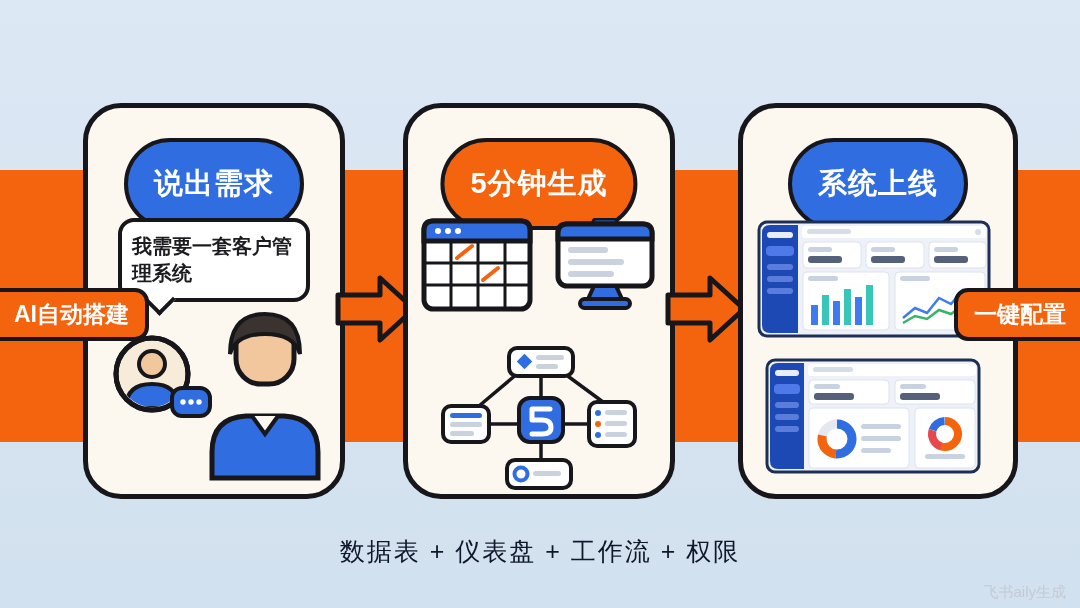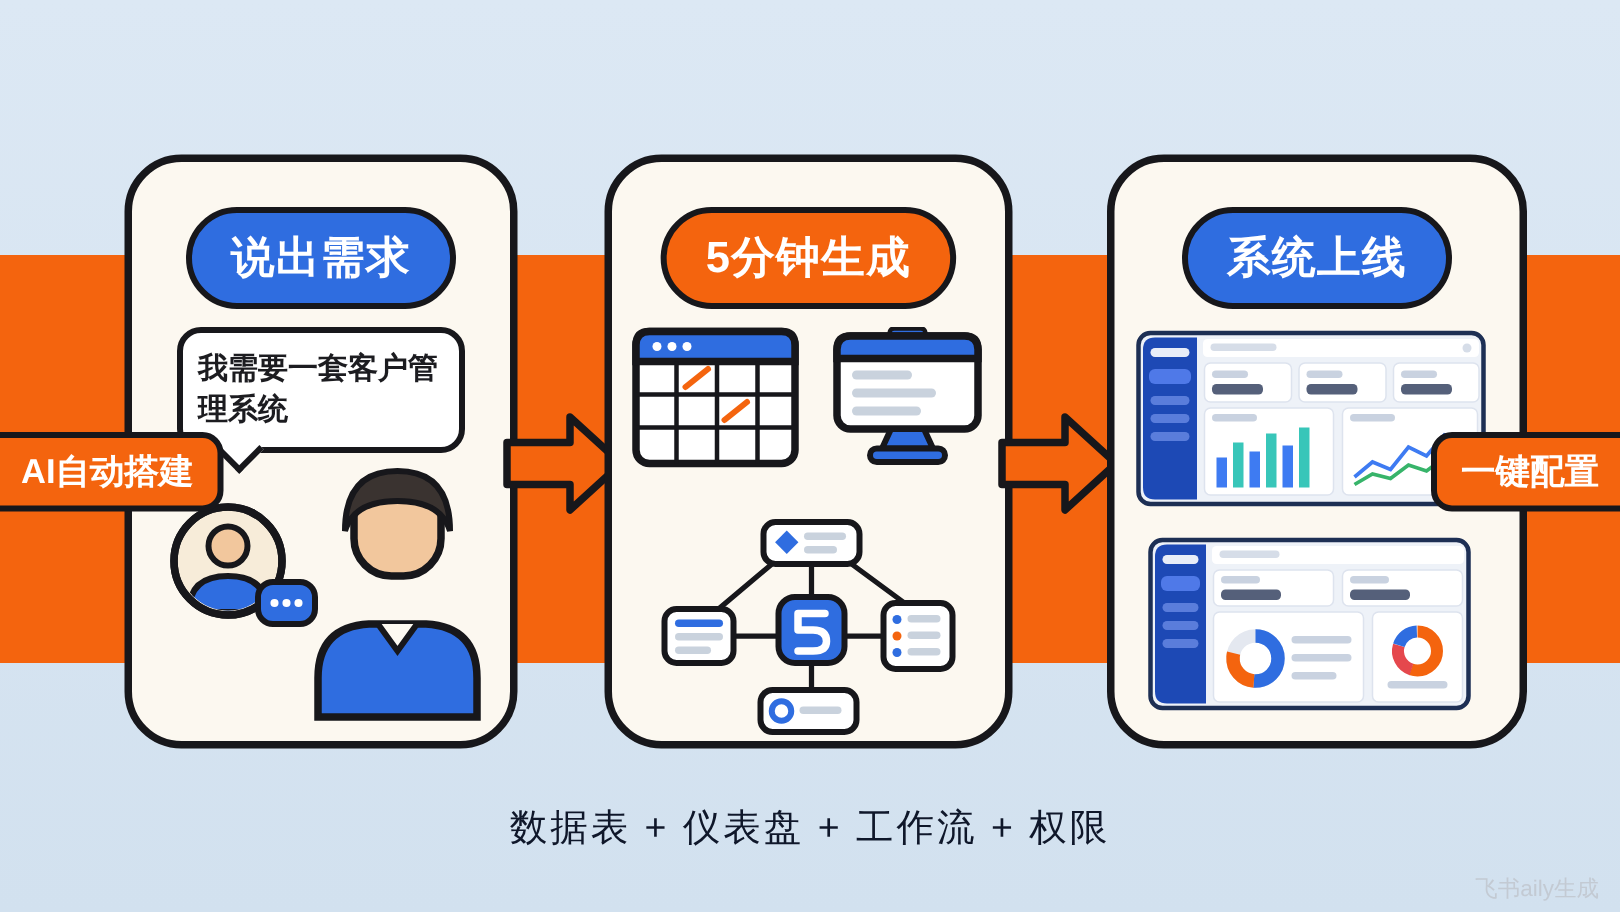--- a/index.html
+++ b/index.html
@@ -18,21 +18,21 @@
     position:absolute; top:103px; height:396px;
     background:var(--card_bg,#fcf8f0);
     border:5px solid var(--outline,#17171b);
     border-radius:38px;
   }
   .card1 { left:83px;  width:262px; }
   .card2 { left:403px; width:272px;text-align:right; }
   .card3 { left:738px; width:280px; }
   .badge {
     position:absolute; top:30px; left:50%; transform:translateX(-50%);
-    padding:10px 26px; border:4px solid var(--outline,#17171b);
+    padding:22px 26px; border:4px solid var(--outline,#17171b);
     border-radius:999px; color:#fff; font-size:29px; font-weight:bold;
     white-space:nowrap; letter-spacing:1px;
   }
   .badge.blue   { background:var(--blue,#2f6de0); }
   .badge.orange { background:var(--band,#f4640e); }
   .bubble {
     position:absolute; top:110px; left:50%; transform:translateX(-50%);
     width:192px; background:#fff; border:4px solid var(--outline,#17171b);
     border-radius:16px; padding:11px 10px; font-size:20px; font-weight:bold;
     text-align:left; line-height:1.35; color:#1c1c20;

